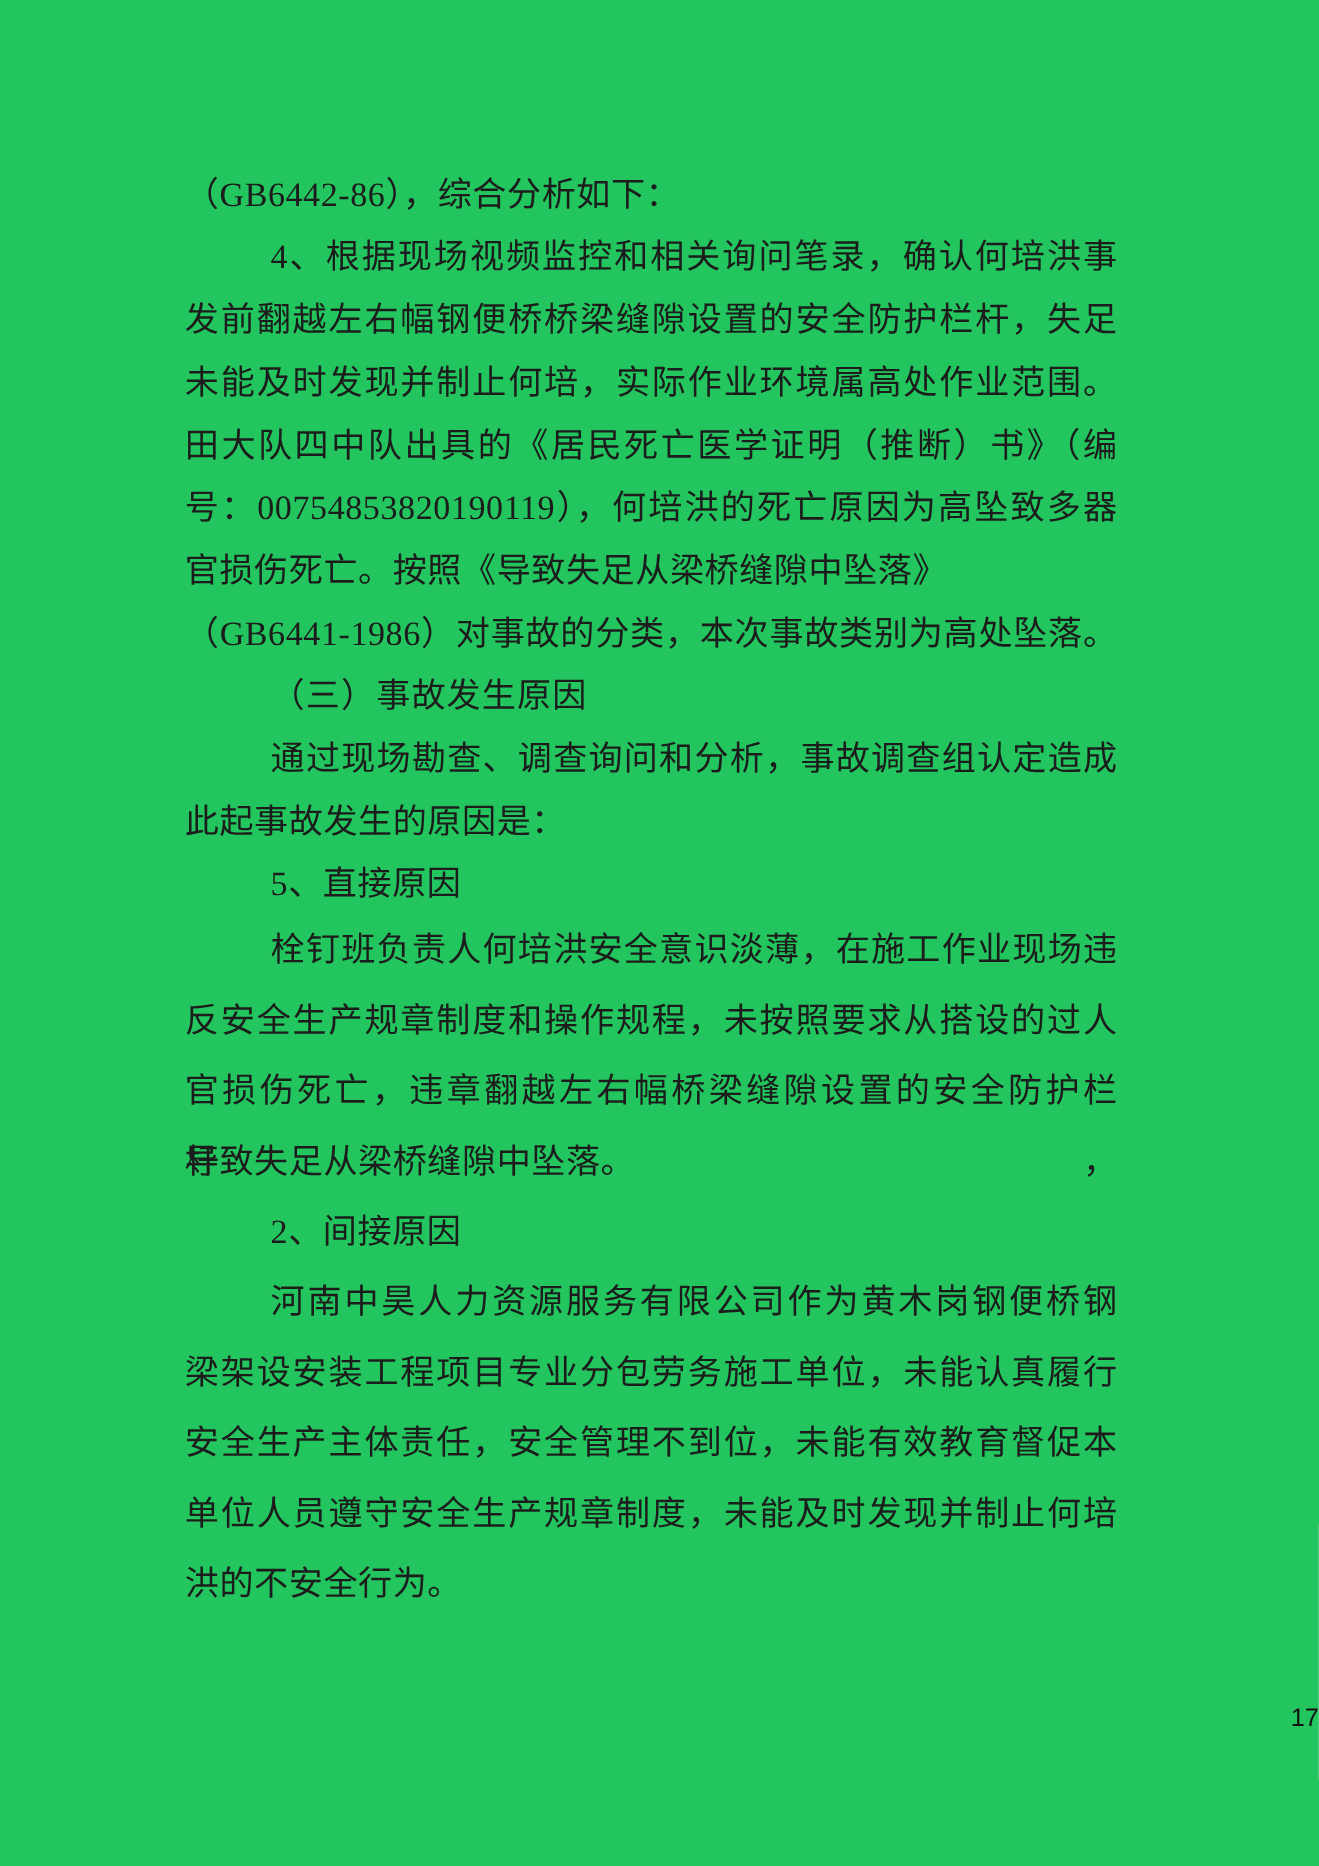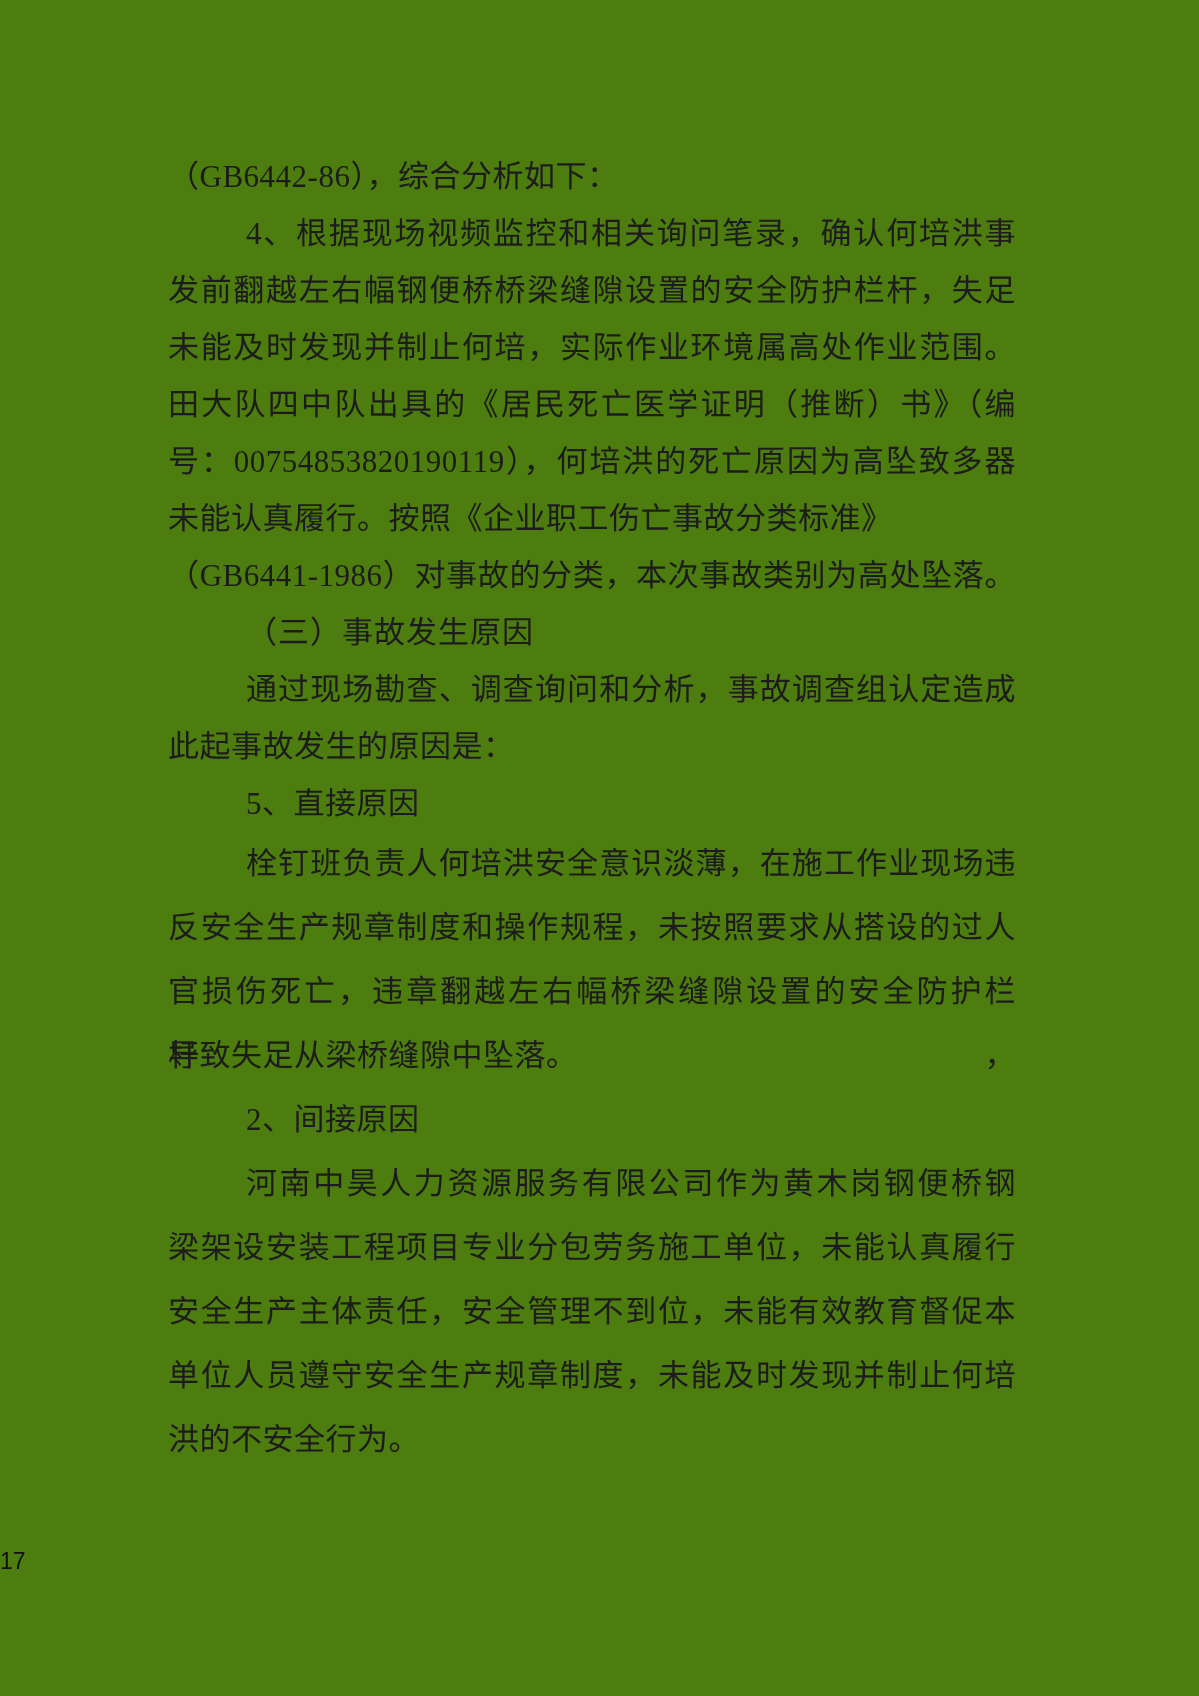--- a/index.html
+++ b/index.html
@@ -4,21 +4,21 @@
 <style>
   html, body {
     margin: 0;
     padding: 0;
     background: #ffffff;
   }
   .page {
     position: relative;
     width: 1199px;
     height: 1696px;
-    background: #4d7c0f;
+    background: #22c55e;
     overflow: hidden;
     color: #1c1c1c;
   }
   .text-block {
     position: absolute;
     left: 168px;
     top: 148px;
     width: 848px;
     font-family: "Liberation Serif", "DejaVu Serif", serif;
     font-size: 31px;
@@ -44,40 +44,40 @@
   }
   .hei {
     font-weight: 400;
     letter-spacing: 1px;
   }
   .footer {
     position: absolute;
     left: 0;
     top: 1546px;
     width: 1199px;
-    text-align: left;
+    text-align: right;
     font-family: "Liberation Sans", "DejaVu Sans", sans-serif;
     font-size: 23px;
     line-height: 30px;
     color: #111111;
   }
 </style>
 </head>
 <body>
 
 <div class="page">
 
   <main class="text-block">
     <div class="line">（GB6442-86），综合分析如下：</div>
     <div class="line indent just">4、根据现场视频监控和相关询问笔录，确认何培洪事</div>
     <div class="line just">发前翻越左右幅钢便桥桥梁缝隙设置的安全防护栏杆，失足</div>
     <div class="line just">未能及时发现并制止何培，实际作业环境属高处作业范围。</div>
     <div class="line just">田大队四中队出具的《居民死亡医学证明（推断）书》（编</div>
     <div class="line just">号：00754853820190119），何培洪的死亡原因为高坠致多器</div>
-    <div class="line">未能认真履行。按照《企业职工伤亡事故分类标准》</div>
+    <div class="line">官损伤死亡。按照《导致失足从梁桥缝隙中坠落》</div>
     <div class="line just">（GB6441-1986）对事故的分类，本次事故类别为高处坠落。</div>
     <div class="line indent hei">（三）事故发生原因</div>
     <div class="line indent just">通过现场勘查、调查询问和分析，事故调查组认定造成</div>
     <div class="line">此起事故发生的原因是：</div>
     <div class="line indent">5、直接原因</div>
     <div class="line b indent just">栓钉班负责人何培洪安全意识淡薄，在施工作业现场违</div>
     <div class="line b just">反安全生产规章制度和操作规程，未按照要求从搭设的过人</div>
     <div class="line b just">官损伤死亡，违章翻越左右幅桥梁缝隙设置的安全防护栏杆，</div>
     <div class="line b">导致失足从梁桥缝隙中坠落。</div>
     <div class="line b indent">2、间接原因</div>

